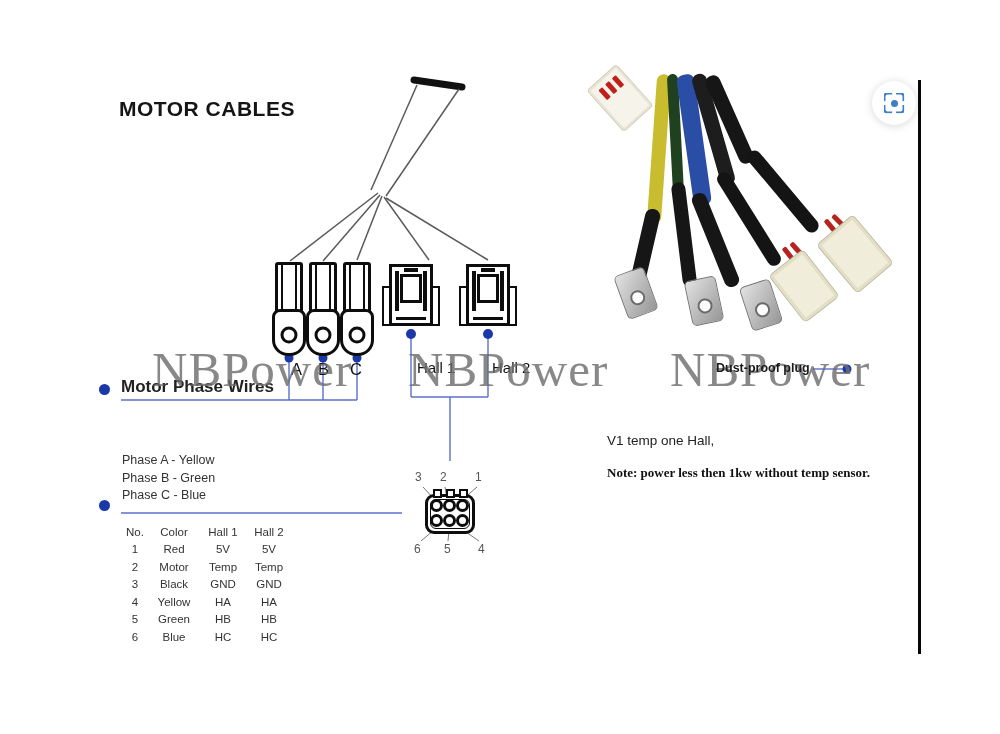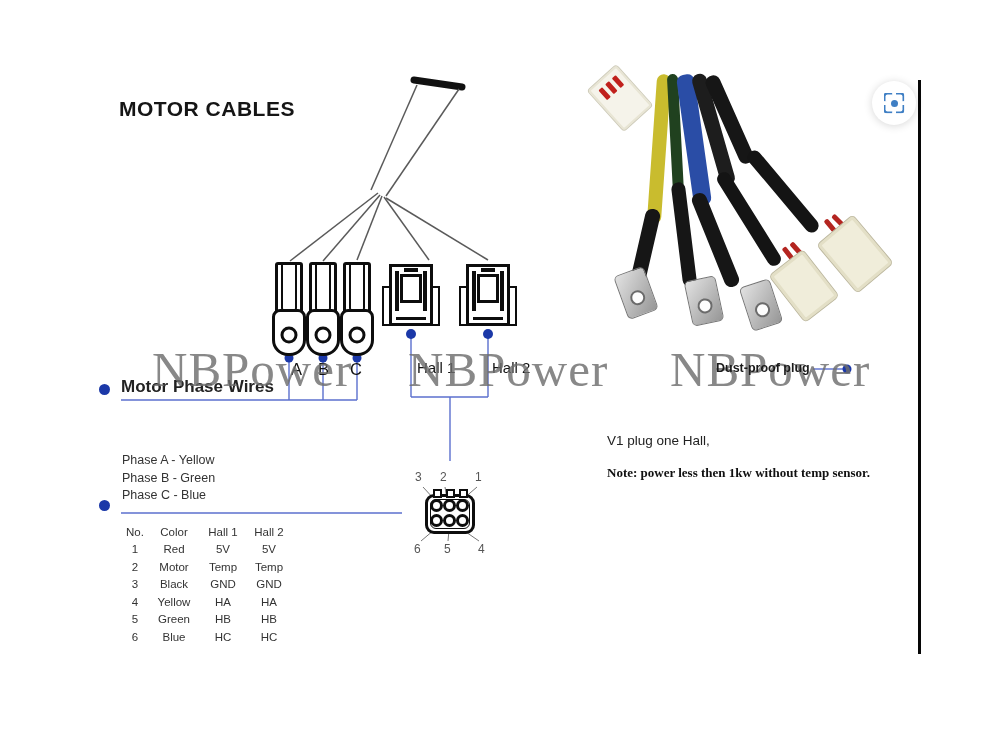--- a/index.html
+++ b/index.html
@@ -276,21 +276,21 @@
     <div class="c">Green</div>
     <div class="c">HB</div>
     <div class="c">HB</div>
     <div class="c">6</div>
     <div class="c">Blue</div>
     <div class="c">HC</div>
     <div class="c">HC</div>
   </div>
 
   <div id="info-block" class="abs">
-    <div class="info-line">V1 plug one Hall,</div>
+    <div class="info-line">V1 temp one Hall,</div>
     <div id="info-note">Note: power less then 1kw without temp sensor.</div>
   </div>
 
   <div class="abs wm" style="left:152px;top:344px;">NBPower</div>
   <div class="abs wm" style="left:408px;top:344px;">NBPower</div>
   <div class="abs wm" style="left:670px;top:344px;">NBPower</div>
 
   <div class="abs" style="left:716px;top:361px;font-size:12.5px;font-weight:600;color:#1a1a1a;z-index:7;">Dust-proof plug</div>
 
 </div>

